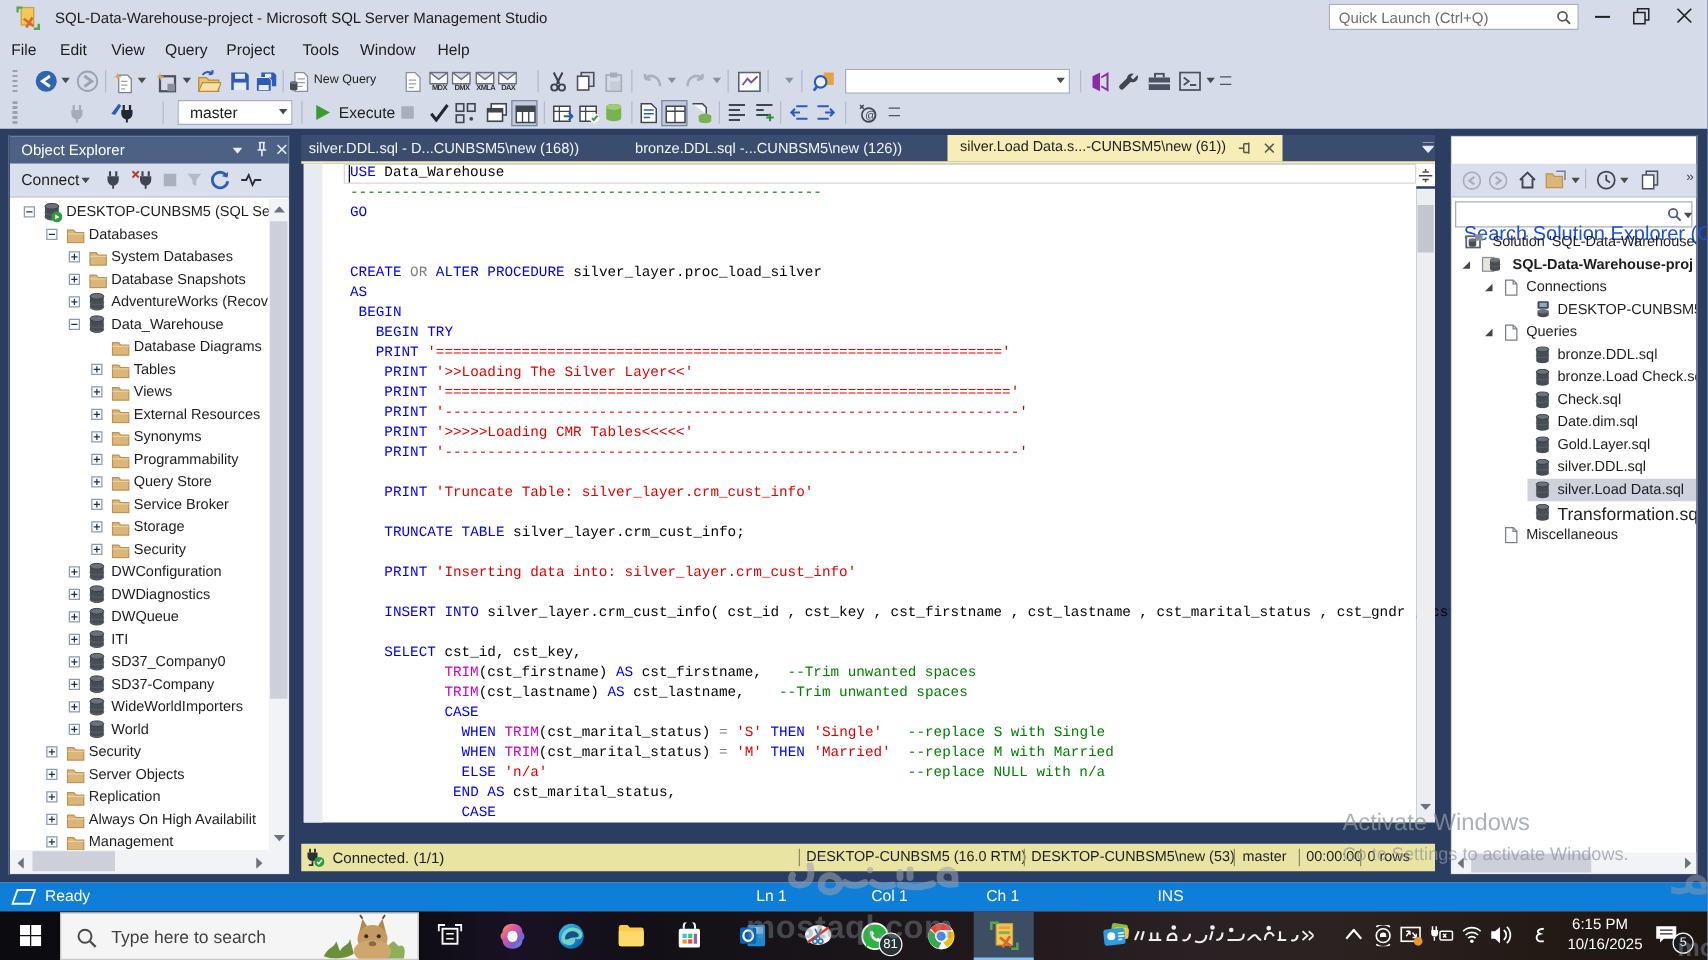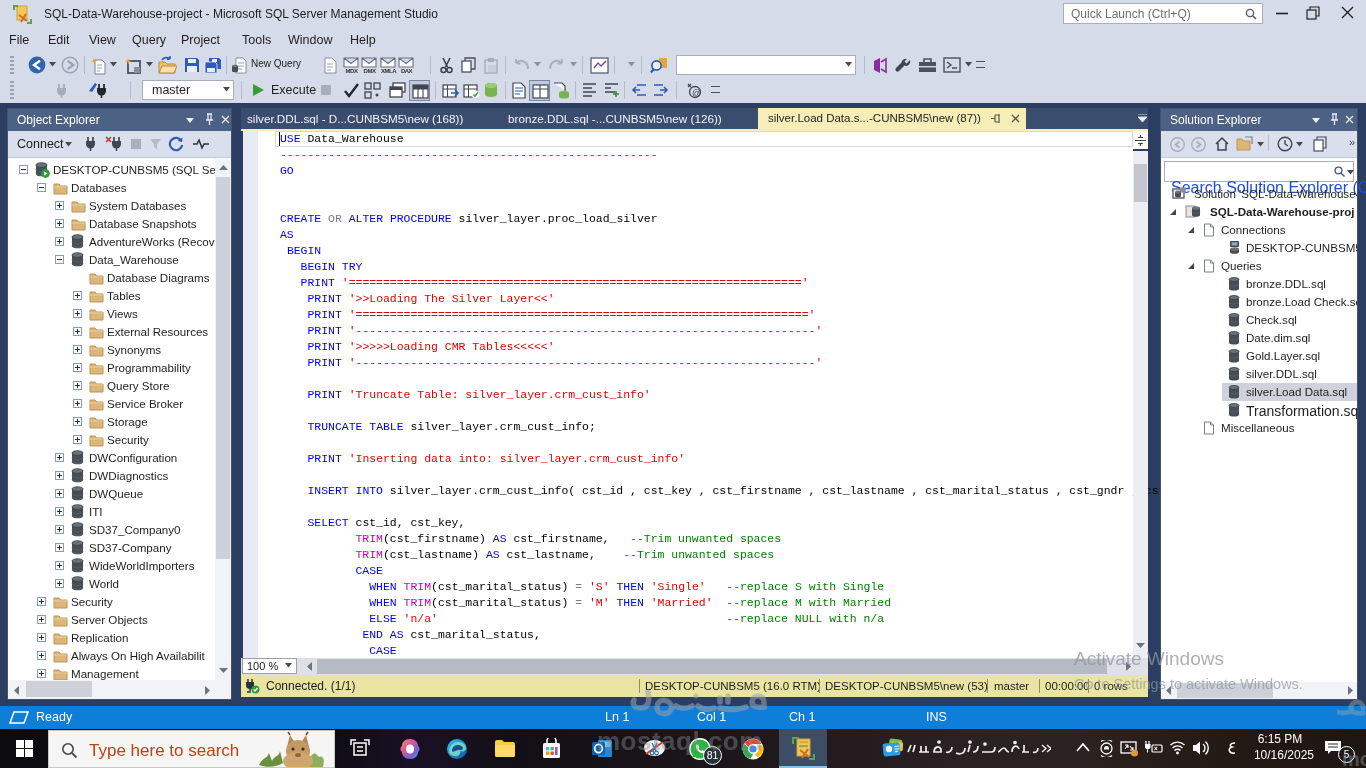--- a/index.html
+++ b/index.html
@@ -638,21 +638,21 @@
       <svg class="abs" style="left:196px;top:6px" width="6" height="9" viewBox="0 0 6 9">
         <path d="M1 0 v9 L6 4.5 Z" fill="#6b7280"></path>
       </svg>
     </div>
   </div>
 <div class="abs" style="left:241px;top:108px;width:907px;height:592px;background:#2b3e61">
     <div class="abs" style="left:0;top:0;width:907px;height:21px;background:#3a4d6f">
       <div class="abs" style="left:6px;top:4px;font-size:11.7px;color:#f2f4f9;white-space:nowrap">silver.DDL.sql - D...CUNBSM5\new (168))</div>
       <div class="abs" style="left:267px;top:4px;font-size:11.7px;color:#f2f4f9;white-space:nowrap">bronze.DDL.sql -...CUNBSM5\new (126))</div>
       <div class="abs" style="left:517px;top:0;width:268px;height:21px;background:#f6edb7">
-        <div class="abs" style="left:10px;top:4px;font-size:11.5px;color:#1e1e1e;white-space:nowrap">silver.Load Data.s...-CUNBSM5\new (87))</div>
+        <div class="abs" style="left:10px;top:4px;font-size:11.5px;color:#1e1e1e;white-space:nowrap">silver.Load Data.s...-CUNBSM5\new (61))</div>
         <svg class="abs" style="left:232px;top:5px" width="11" height="11" viewBox="0 0 11 11">
           <path d="M1 5.5 h4 M5 2 h4 M5 9 h4 M9 1 v9 M5 2 v7" stroke="#5a5a46" stroke-width="1.2" fill="none"></path>
         </svg>
         <svg class="abs" style="left:253px;top:6px" width="9" height="9" viewBox="0 0 9 9">
           <path d="M1 1 L8 8 M8 1 L1 8" stroke="#5a5a46" stroke-width="1.3"></path>
         </svg>
       </div>
       <svg class="abs" style="left:897px;top:6px" width="9" height="9" viewBox="0 0 9 9">
         <path d="M0 0 h9 M0 3 h9 L4.5 8 Z" fill="#e8ecf5" stroke="#e8ecf5" stroke-width="0.8"></path>
       </svg>
@@ -701,35 +701,20 @@
         <svg class="abs" style="left:2px;top:4px" width="11" height="11" viewBox="0 0 11 11">
           <path d="M0 5.5 h11 M3 2.5 h5 M3 8.5 h5" stroke="#444" stroke-width="1.2"></path>
           <path d="M5.5 0 L5.5 2 M5.5 9 L5.5 11" stroke="#444" stroke-width="1.2"></path>
         </svg>
       </div>
       <div class="abs" style="left:1px;top:33px;width:13px;height:38px;background:#c3c6cf"></div>
       <svg class="abs" style="left:3px;top:512px" width="9" height="6" viewBox="0 0 9 6">
         <path d="M0 0 h9 L4.5 5 Z" fill="#6b7280"></path>
       </svg>
     </div>
-    <div class="abs" style="left:0;top:550px;width:907px;height:17px;background:#dfe1e7">
-      <div class="abs" style="left:1px;top:0;width:55px;height:16px;background:#fff;border:1px solid #9aa0ad">
-        <div class="abs" style="left:4px;top:1px;font-size:11px;color:#1e1e1e">100 %</div>
-      </div>
-      <svg class="abs" style="left:44px;top:5px" width="7" height="5" viewBox="0 0 7 5">
-        <path d="M0 0 L7 0 L3.5 4.5 Z" fill="#4a4a4a"></path>
-      </svg>
-      <svg class="abs" style="left:66px;top:4px" width="6" height="9" viewBox="0 0 6 9">
-        <path d="M5 0 v9 L0 4.5 Z" fill="#6b7280"></path>
-      </svg>
-      <div class="abs" style="left:76px;top:1px;width:790px;height:15px;background:#b6bac2"></div>
-      <svg class="abs" style="left:884px;top:4px" width="6" height="9" viewBox="0 0 6 9">
-        <path d="M1 0 v9 L6 4.5 Z" fill="#6b7280"></path>
-      </svg>
-    </div>
     <div class="abs" style="left:0;top:567px;width:907px;height:22px;background:#e9e4a2">
       <svg class="abs" style="left:3px;top:3px" width="16" height="16" viewBox="0 0 16 16">
         <path d="M4 1 L4 4 M8 1 L8 4" stroke="#2a2f38" stroke-width="1.5"></path>
         <path d="M2 4 h8 v3 a4 4 0 0 1 -8 0 Z" fill="#2a2f38"></path>
         <path d="M6 11 L6 14 L3 14" stroke="#2a2f38" stroke-width="1.4" fill="none"></path>
         <circle cx="11.5" cy="11.5" r="4" fill="#2e9e3c"></circle>
         <path d="M9.7 11.5 L11 13 L13.5 10" stroke="#fff" stroke-width="1.2" fill="none"></path>
       </svg>
       <div class="abs" style="left:25px;top:4px;font-size:12px;color:#1e1e1e">Connected. (1/1)</div>
       <div class="abs" style="left:398px;top:4px;width:1px;height:14px;background:#8f8c6a"></div>
@@ -738,32 +723,20 @@
       <div class="abs" style="left:584px;top:5px;font-size:11.5px;color:#1e1e1e">DESKTOP-CUNBSM5\new (53)</div>
       <div class="abs" style="left:746px;top:4px;width:1px;height:14px;background:#8f8c6a"></div>
       <div class="abs" style="left:753px;top:5px;font-size:11.5px;color:#1e1e1e">master</div>
       <div class="abs" style="left:798px;top:4px;width:1px;height:14px;background:#8f8c6a"></div>
       <div class="abs" style="left:804px;top:5px;font-size:11.5px;color:#1e1e1e">00:00:00</div>
       <div class="abs" style="left:847px;top:4px;width:1px;height:14px;background:#8f8c6a"></div>
       <div class="abs" style="left:853px;top:5px;font-size:11.5px;color:#1e1e1e">0 rows</div>
     </div>
   </div>
 <div class="abs" style="left:1160px;top:108px;width:198px;height:592px;background:#fff;border:1px solid #41526e">
-    <div class="abs" style="left:0;top:0;width:196px;height:22px;background:#4d6184">
-      <div class="abs" style="left:9px;top:4px;font-size:12px;color:#fff">Solution Explorer</div>
-      <svg class="abs" style="left:151px;top:9px" width="8" height="5" viewBox="0 0 8 5">
-        <path d="M0 0 h8 L4 5 Z" fill="#e8ecf5"></path>
-      </svg>
-      <svg class="abs" style="left:168px;top:4px" width="11" height="13" viewBox="0 0 11 13">
-        <path d="M3 1 h5 M4 1 v6 M7 1 v6 M2 7 h7 M5.5 7 v5" stroke="#e8ecf5" stroke-width="1.3"></path>
-      </svg>
-      <svg class="abs" style="left:184px;top:6px" width="9" height="9" viewBox="0 0 9 9">
-        <path d="M1 1 L8 8 M8 1 L1 8" stroke="#e8ecf5" stroke-width="1.3"></path>
-      </svg>
-    </div>
     <div class="abs" style="left:0;top:22px;width:196px;height:27px;background:#d9dfec;border-bottom:1px solid #c2c9da">
       <svg class="abs" style="left:9px;top:6px" width="15" height="15" viewBox="0 0 15 15">
         <circle cx="7.5" cy="7.5" r="6.8" fill="none" stroke="#a8aebb" stroke-width="1.4"></circle>
         <path d="M9.5 4.5 L5.5 7.5 L9.5 10.5" fill="none" stroke="#a8aebb" stroke-width="1.8"></path>
       </svg>
       <svg class="abs" style="left:30px;top:6px" width="15" height="15" viewBox="0 0 15 15">
         <circle cx="7.5" cy="7.5" r="6.8" fill="none" stroke="#a8aebb" stroke-width="1.4"></circle>
         <path d="M5.5 4.5 L9.5 7.5 L5.5 10.5" fill="none" stroke="#a8aebb" stroke-width="1.8"></path>
       </svg>
       <svg class="abs" style="left:53px;top:5px" width="16" height="16" viewBox="0 0 16 16">
@@ -929,21 +902,21 @@
       <rect x="0" y="0" width="8" height="8" fill="#fff"></rect>
       <rect x="9" y="0" width="8" height="8" fill="#fff"></rect>
       <rect x="0" y="9" width="8" height="8" fill="#fff"></rect>
       <rect x="9" y="9" width="8" height="8" fill="#fff"></rect>
     </svg>
     <div class="abs" style="left:48px;top:1px;width:287px;height:38px;background:#f5f5f5;border:1px solid #c8c8c8;overflow:hidden">
  <svg class="abs" style="left:12px;top:11px" width="17" height="17" viewBox="0 0 17 17">
         <circle cx="7" cy="7" r="5.2" fill="none" stroke="#4a4a4a" stroke-width="1.6"></circle>
         <line x1="11" y1="11" x2="15.5" y2="15.5" stroke="#4a4a4a" stroke-width="1.8"></line>
       </svg>
- <div class="abs" style="left:40px;top:10px;font-size:17px;color:#c2410c">Type here to search</div>
+ <div class="abs" style="left:40px;top:10px;font-size:14px;color:#404040">Type here to search</div>
  <svg class="abs" style="left:208px;top:0" width="79" height="38" viewBox="0 0 79 38">
   <path d="M2 34 C6 26 10 28 12 22 L15 30 C18 24 22 26 23 20 L26 32 C20 36 10 37 2 34 Z" fill="#6a8f3d"></path>
   <path d="M52 36 C50 28 54 24 58 22 L62 26 C66 24 68 28 66 36 Z" fill="#8fae5a"></path>
   <path d="M30 16 L33 4 L38 12 Z" fill="#b4854f"></path>
         <path d="M52 16 L49 4 L44 12 Z" fill="#b4854f"></path>
   <ellipse cx="41" cy="20" rx="12" ry="11" fill="#c49a63"></ellipse>
   <ellipse cx="41" cy="30" rx="15" ry="9" fill="#cfa66b"></ellipse>
   <circle cx="36" cy="18" r="1.6" fill="#3a2d1e"></circle>
         <circle cx="46" cy="18" r="1.6" fill="#3a2d1e"></circle>
   <ellipse cx="41" cy="24" rx="3" ry="2" fill="#8a6a42"></ellipse>

